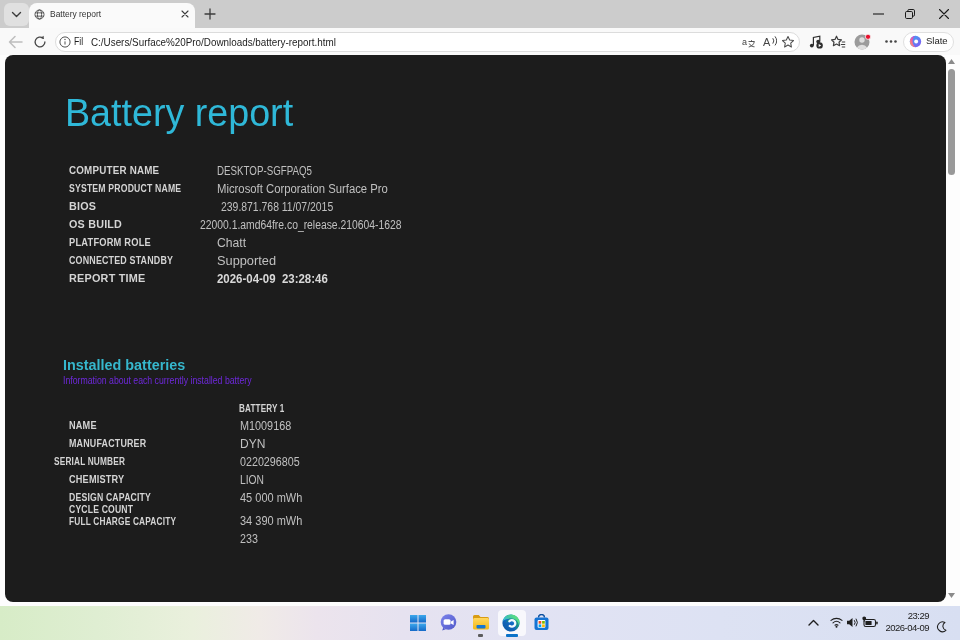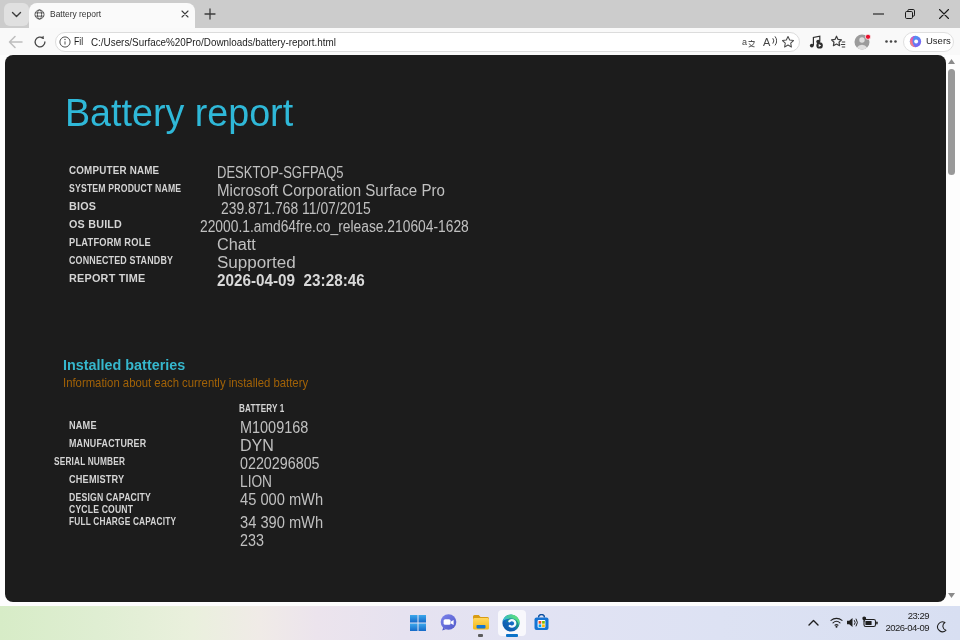--- a/index.html
+++ b/index.html
@@ -14,24 +14,24 @@
 #toolbar{left:0;top:28px;width:960px;height:27px;background:#f9f9f9}
 #pill{left:55px;top:32px;width:745px;height:20px;background:#fff;border:1px solid #dcdcdc;border-radius:10px}
 .urltext{font-size:10.5px;color:#1d1d1d;white-space:nowrap}
 .filtext{font-size:10px;color:#1d1d1d}
 #copilot{left:903px;top:32px;width:51px;height:20px;background:#fff;border:1px solid #e0e0e0;border-radius:10px}
 .chattext{font-size:9.5px;color:#1d1d1d}
 #gutter{left:0;top:55px;width:960px;height:551px;background:#fdfdfd}
 #page{left:5px;top:55px;width:941px;height:547px;background:#1c1c1c;border-radius:8px}
 .title{font-size:38px;color:#2fb8d8;white-space:nowrap}
 .lbl{font-weight:bold;font-size:10px;color:#d4d4d4;white-space:nowrap;letter-spacing:0.2px}
-.val{font-size:16px;color:#c0c0c0;white-space:nowrap}
+.val{font-size:12px;color:#c0c0c0;white-space:nowrap}
 .valb{font-weight:bold;color:#d8d8d8}
 .sechead{font-size:15px;font-weight:bold;color:#36b7cd;white-space:nowrap}
-.subtit{font-size:13px;color:#a16207;white-space:nowrap}
+.subtit{font-size:10px;color:#6d28d9;white-space:nowrap}
 #sbthumb{left:948px;top:69px;width:7px;height:106px;background:#989898;border-radius:3.5px}
 #taskbar{left:0;top:606px;width:960px;height:34px;
 background:linear-gradient(to right,#d7ecc7 0%,#dfeed2 10%,#eaf0dd 20%,#f0ebe7 27%,#ece4ed 33%,#e6e2f0 42%,#e2e3f3 55%,#dde2f3 75%,#d8dff2 100%)}
 #edgebg{left:498px;top:610px;width:28px;height:26px;background:rgba(255,255,255,0.75);border-radius:4px}
 #clock{right:31px;top:610px;text-align:right;font-size:9.5px;color:#1b1b1b;line-height:11.5px;letter-spacing:-0.5px}
 .tline{left:478px;top:634px;width:5px;height:2.5px;background:#5c5c5c;border-radius:1px}
 .tline2{left:506px;top:634px;width:12px;height:2.5px;background:#0b72c9;border-radius:1px}
 .sx{display:inline-block;transform-origin:0 50%}
 .txt{line-height:normal}
 </style>
@@ -43,21 +43,21 @@
 <div class="abs" id="toolbar"></div>
 <div class="abs" id="pill"></div>
 <div class="abs" id="copilot"></div>
 <div class="abs" id="gutter"></div>
 <div class="abs" id="page"></div>
 <div class="abs" id="sbthumb"></div>
 <div class="abs txt title" style="left:65px;top:92px"><span class="sx" id="title" style="transform:scaleX(0.9909);">Battery report</span></div>
 <div class="abs txt tabtext" style="left:50px;top:7.5px"><span class="sx" id="tabtext" style="transform:scaleX(0.8879);">Battery report</span></div>
 <div class="abs txt filtext" style="left:74px;top:36px"><span class="sx" id="filtext" style="transform:scaleX(0.8636);">Fil</span></div>
 <div class="abs txt urltext" style="left:90.5px;top:35.5px"><span class="sx" id="urltext" style="transform:scaleX(0.9387);">C:/Users/Surface%20Pro/Downloads/battery-report.html</span></div>
-<div class="abs txt chattext" style="left:926px;top:35px"><span class="sx" id="chattext" style="transform:scaleX(1.0000);">Users</span></div>
+<div class="abs txt chattext" style="left:926px;top:35px"><span class="sx" id="chattext" style="transform:scaleX(1.0000);">Slate</span></div>
 <div class="abs txt sechead" style="left:63px;top:356px"><span class="sx" id="sechead" style="transform:scaleX(0.9586);">Installed batteries</span></div>
 <div class="abs txt subtit" style="left:63px;top:375px"><span class="sx" id="subtit" style="transform:scaleX(0.8719);">Information about each currently installed battery</span></div>
 <div class="abs txt lbl" style="left:69px;top:165.4px"><span class="sx" id="il0" style="transform:scaleX(0.9815);">COMPUTER NAME</span></div>
 <div class="abs txt val" style="left:216.5px;top:163.6px"><span class="sx" id="iv0" style="transform:scaleX(0.8120);">DESKTOP-SGFPAQ5</span></div>
 <div class="abs txt lbl" style="left:69px;top:183.4px"><span class="sx" id="il1" style="transform:scaleX(0.8682);">SYSTEM PRODUCT NAME</span></div>
 <div class="abs txt val" style="left:216.5px;top:181.6px"><span class="sx" id="iv1" style="transform:scaleX(0.9420);">Microsoft Corporation Surface Pro</span></div>
 <div class="abs txt lbl" style="left:69px;top:201.4px"><span class="sx" id="il2" style="transform:scaleX(1.0760);">BIOS</span></div>
 <div class="abs txt val" style="left:221px;top:199.6px"><span class="sx" id="iv2" style="transform:scaleX(0.8682);">239.871.768 11/07/2015</span></div>
 <div class="abs txt lbl" style="left:69px;top:219.4px"><span class="sx" id="il3" style="transform:scaleX(1.0755);">OS BUILD</span></div>
 <div class="abs txt val" style="left:200px;top:217.6px"><span class="sx" id="iv3" style="transform:scaleX(0.8632);">22000.1.amd64fre.co_release.210604-1628</span></div>

